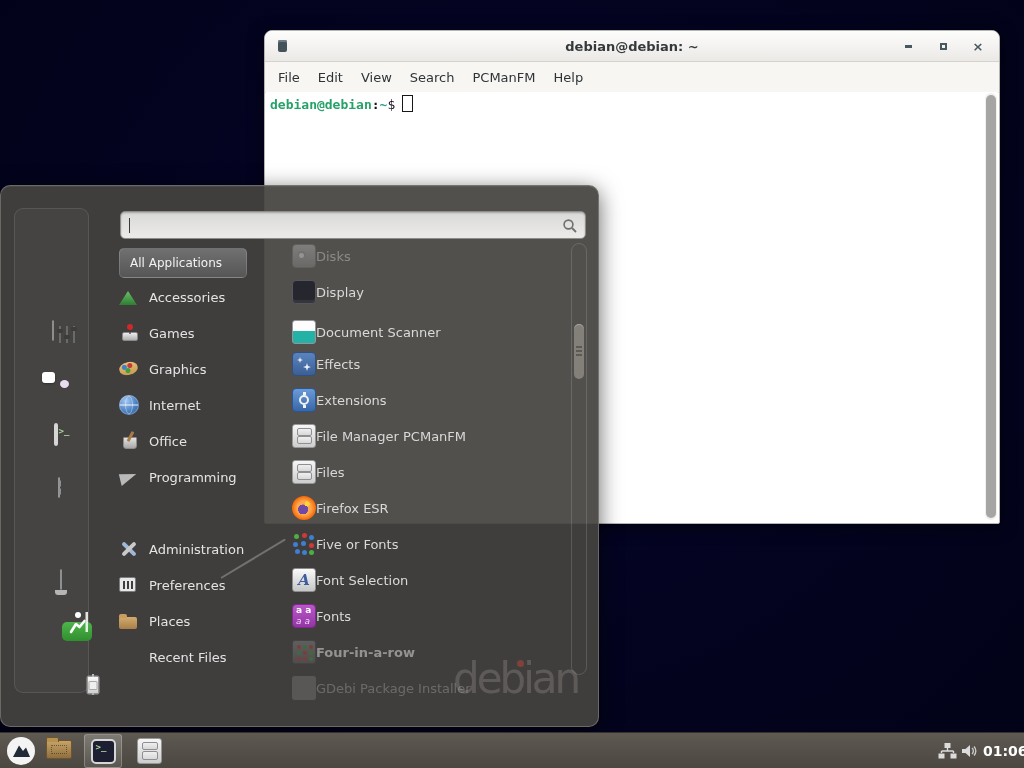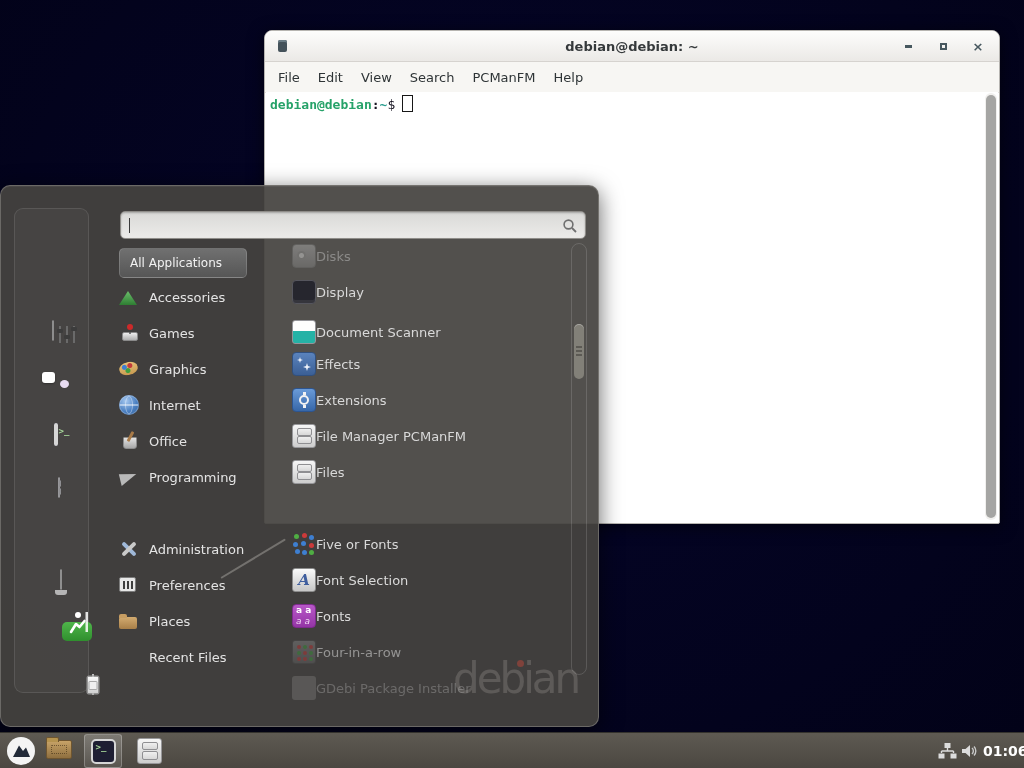--- a/index.html
+++ b/index.html
@@ -54,21 +54,21 @@
     border:1px solid rgba(255,255,255,.10);background:rgba(255,255,255,.035);}
   .fav{position:absolute;left:50%;transform:translateX(-50%);width:30px;height:30px;}
   
   .allapps-btn{position:absolute;left:118px;top:62px;width:128px;height:30px;box-sizing:border-box;
     background:linear-gradient(#707070,#565656);border:1px solid rgba(255,255,255,.16);border-radius:5px;
     display:flex;align-items:center;padding-left:10px;font-size:12px;color:#f2f2f2;}
   .cat-row{position:absolute;left:118px;width:152px;height:36px;display:flex;align-items:center;gap:10px;
     color:#e4e4e4;font-size:13px;}
   .app-row{position:absolute;left:283px;width:286px;height:36px;display:flex;align-items:center;
     padding-left:8px;box-sizing:border-box;color:#d9d9d9;font-size:13px;border-radius:4px;}
-  .dim42{opacity:.42;} .dim55{opacity:.55;} .dim28{opacity:.28;}
+  .dim42{opacity:.42;} .dim55{opacity:.55;font-weight:bold;} .dim28{opacity:.28;}
   .lbl{white-space:nowrap;overflow:hidden;}
   
   .menu-scrollbar{position:absolute;left:570px;top:57px;width:16px;height:432px;border-radius:8px;
     border:1px solid rgba(255,255,255,.14);box-sizing:border-box;}
   .menu-thumb{position:absolute;left:2px;top:80px;width:10px;height:55px;border-radius:5px;
     background:#828078;box-shadow:inset 0 1px 0 rgba(255,255,255,.3);}
   .menu-thumb::before{content:"";position:absolute;left:2px;top:22px;width:6px;height:2px;background:#5c5a54;
     box-shadow:0 4px 0 #5c5a54, 0 8px 0 #5c5a54;}
   .trail-line{position:absolute;left:220px;top:391px;width:75px;height:2px;background:rgba(225,222,215,.32);
     transform:rotate(-31deg);transform-origin:left center;border-radius:1px;}
@@ -335,20 +335,24 @@
         <span class="lbl">Extensions</span>
       </div>
     <div class="app-row" style="top:232px">
         <span class="i24 ic-cabinet"></span>
         <span class="lbl">File Manager PCManFM</span>
       </div>
     <div class="app-row" style="top:268px">
         <span class="i24 ic-cabinet"></span>
         <span class="lbl">Files</span>
       </div>
+    <div class="app-row" style="top:304px">
+        <span class="i24 ic-firefox"></span>
+        <span class="lbl">Firefox ESR</span>
+      </div>
     <div class="app-row" style="top:340px">
         <span class="i24 ic-fiveormore"></span>
         <span class="lbl">Five or Fonts</span>
       </div>
     <div class="app-row" style="top:376px">
         <span class="i24 ic-fontsel"></span>
         <span class="lbl">Font Selection</span>
       </div>
     <div class="app-row" style="top:412px">
         <span class="i24 ic-fonts"></span>

